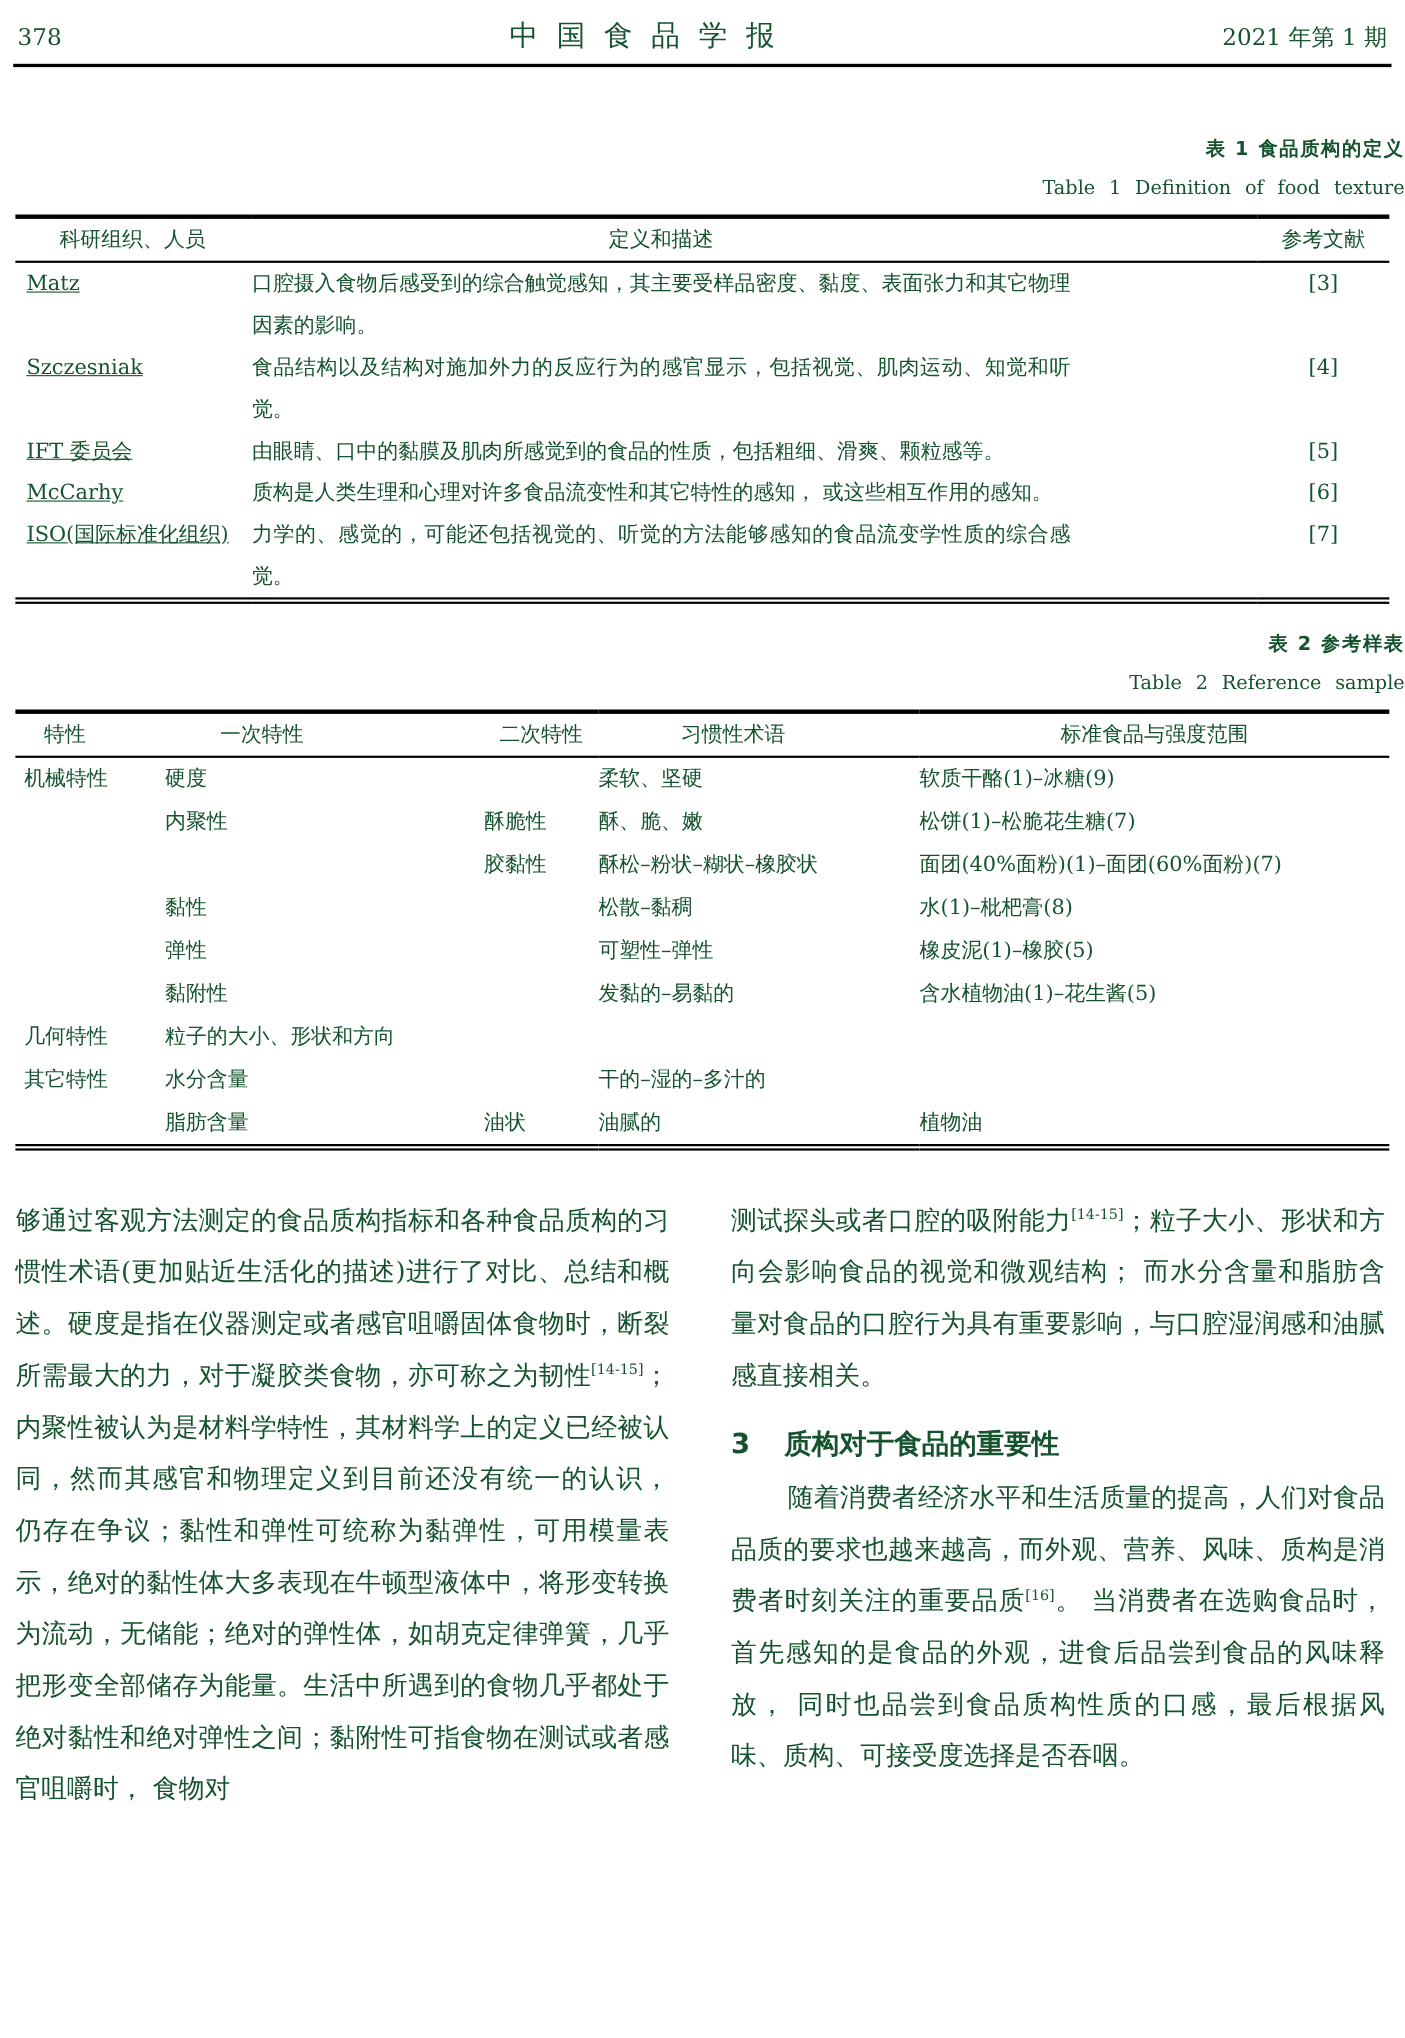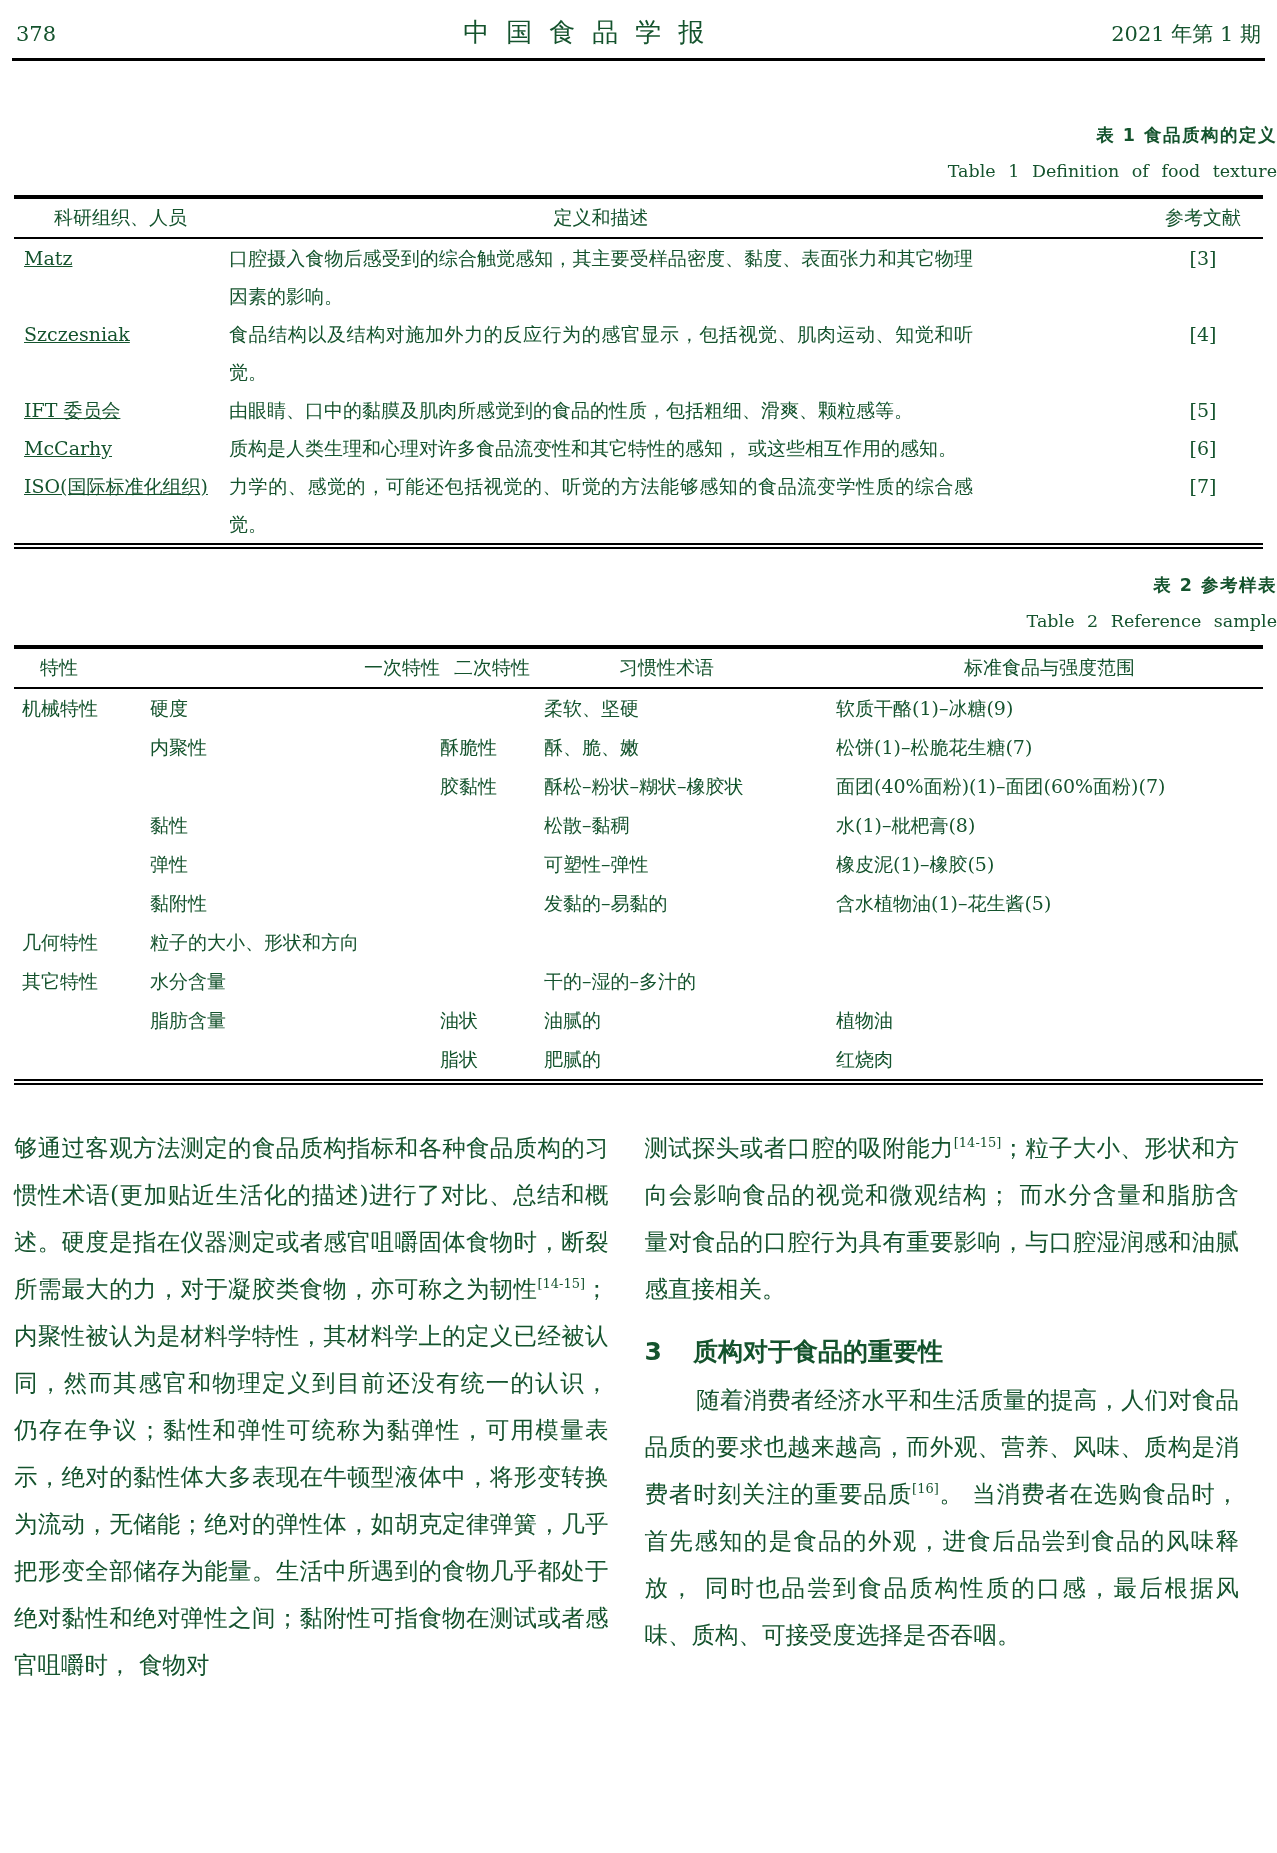--- a/index.html
+++ b/index.html
@@ -44,28 +44,28 @@
   .t1 td.c-ref { text-align:center; }
 
   
   .t2 td { line-height:39px; }
   .t2 .co-1 { width:136px; }
   .t2 .co-2 { width:290px; }
   .t2 .co-3 { width:104px; }
   .t2 .co-4 { width:292px; }
   .t2 .co-5 { width:427px; }
   .t2 th.h-1 { text-align:left; padding-left:26px; }
-  .t2 th.h-2 { text-align:right; padding-left:50px; }
+  .t2 th.h-2 { text-align:left; padding-left:50px; }
   .t2 th.h-3 { text-align:center; }
   .t2 th.h-4 { text-align:left; padding-left:75px; }
   .t2 th.h-5 { text-align:center; }
   .t2 td.c-1 { padding-left:8px; }
 
   
-  .body-columns { display:flex; gap:36px; margin:40px 14px 0 14px; }
+  .body-columns { display:flex; gap:56px; margin:40px 14px 0 14px; }
   .bcol { width:594.5px; font-size:23.5px; line-height:47px; text-align:justify; }
   .bcol p { margin:0; }
   sup.cite { font-size:13px; line-height:0; vertical-align:super; letter-spacing:0; }
   .section-heading {
     font-family:"DejaVu Sans","Liberation Sans",sans-serif;
     font-weight:bold; font-size:25px; line-height:26px;
     margin:26px 0 12px 0; display:flex; align-items:baseline;
   }
   .section-heading .no { margin-right:31px; }
   .indent { text-indent:2.2em; }
@@ -207,27 +207,20 @@
         <td class="c-3"></td>
         <td class="c-4">干的–湿的–多汁的</td>
         <td class="c-5"></td>
       </tr>
       <tr>
         <td class="c-1"></td>
         <td class="c-2">脂肪含量</td>
         <td class="c-3">油状</td>
         <td class="c-4">油腻的</td>
         <td class="c-5">植物油</td>
-      </tr>
-      <tr>
-        <td class="c-1"></td>
-        <td class="c-2"></td>
-        <td class="c-3">脂状</td>
-        <td class="c-4">肥腻的</td>
-        <td class="c-5">红烧肉</td>
       </tr>
     </tbody>
   </table>
 
   <div class="body-columns">
     <div class="bcol">
       <p><span>够通过客观方法测定的食品质构指标和各种食品质构的习惯性术语(更加贴近生活化的描述)进行了对比、总结和概述。硬度是指在仪器测定或者感官咀嚼固体食物时，断裂所需最大的力，对于凝胶类食物，亦可称之为韧性</span><sup class="cite">[14-15]</sup><span>；内聚性被认为是材料学特性，其材料学上的定义已经被认同，然而其感官和物理定义到目前还没有统一的认识， 仍存在争议；黏性和弹性可统称为黏弹性，可用模量表示，绝对的黏性体大多表现在牛顿型液体中，将形变转换为流动，无储能；绝对的弹性体，如胡克定律弹簧，几乎把形变全部储存为能量。生活中所遇到的食物几乎都处于绝对黏性和绝对弹性之间；黏附性可指食物在测试或者感官咀嚼时， 食物对</span></p>
     </div>
     <div class="bcol">
       <p><span>测试探头或者口腔的吸附能力</span><sup class="cite">[14-15]</sup><span>；粒子大小、形状和方向会影响食品的视觉和微观结构； 而水分含量和脂肪含量对食品的口腔行为具有重要影响，与口腔湿润感和油腻感直接相关。</span></p>

